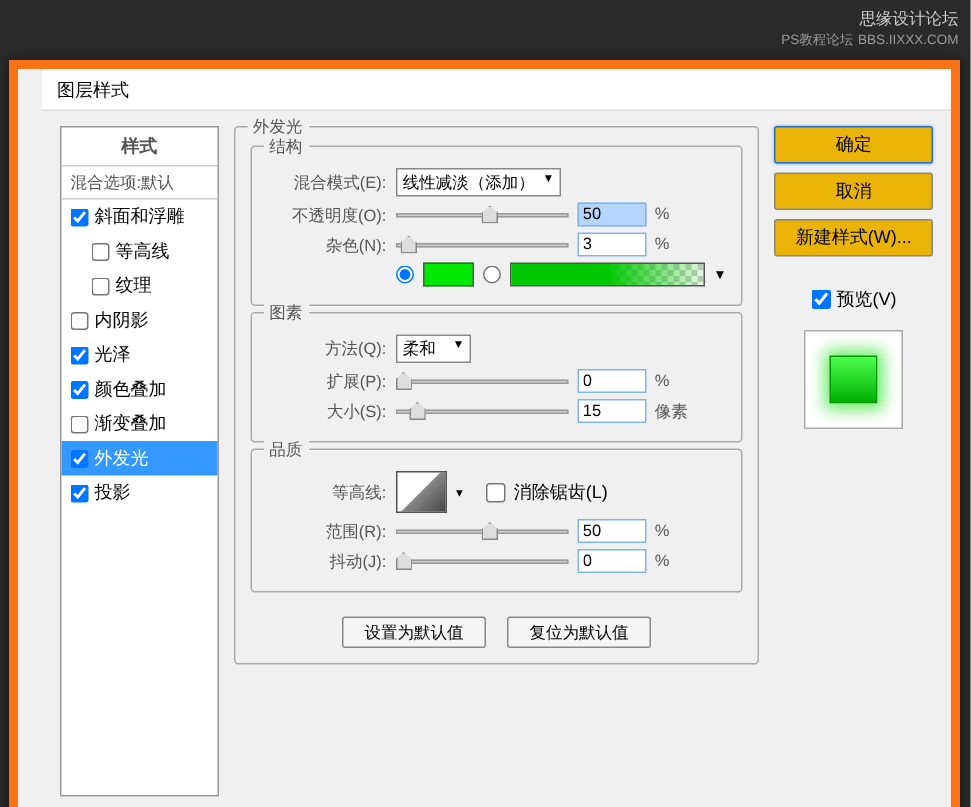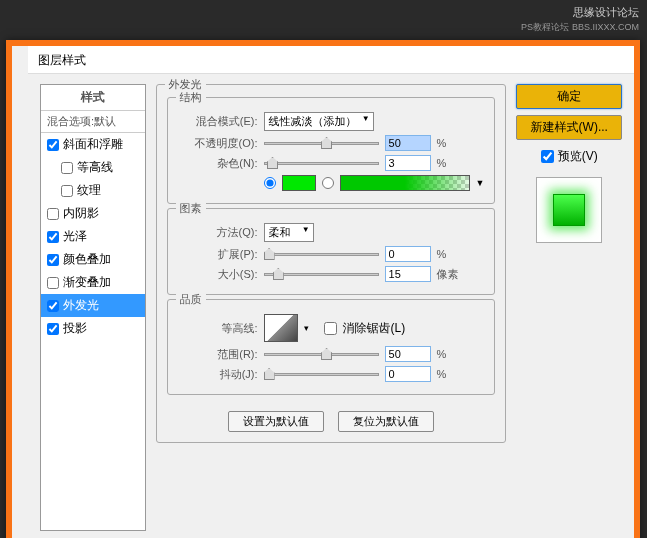--- a/index.html
+++ b/index.html
@@ -205,21 +205,21 @@
     .rbtn {
       border: 1px solid #888;
       background: #eab308;
       padding: 3px 4px;
       font-size: 12px;
       border-radius: 2px;
       cursor: pointer;
       text-align: center;
     }
     .rbtn.primary { border: 1px solid #2a72c8; box-shadow: 0 0 2px #5a9ee8; }
-    .preview-check { display:flex; align-items:center; justify-content:center; gap:4px; margin-top:2px; }
+    .preview-check { display:flex; align-items:center; justify-content:center; gap:4px; margin-top:14px; }
     .preview-box {
       width: 66px;
       height: 66px;
       border: 1px solid #aaa;
       background: #fff;
       margin: 6px auto 0;
       display: flex;
       align-items: center;
       justify-content: center;
     }
@@ -383,20 +383,21 @@
 
         <div class="buttons-row">
           <button class="btn">设置为默认值</button>
           <button class="btn">复位为默认值</button>
         </div>
       </div>
     </div>
 
     <div class="right-panel">
       <button class="rbtn primary">确定</button>
+      <button class="rbtn">取消</button>
       <button class="rbtn">新建样式(W)...</button>
       <label class="preview-check">
         <input type="checkbox" checked="" style="">
         <span>预览(V)</span>
       </label>
       <div class="preview-box">
         <div class="preview-swatch"></div>
       </div>
     </div>
   </div>

